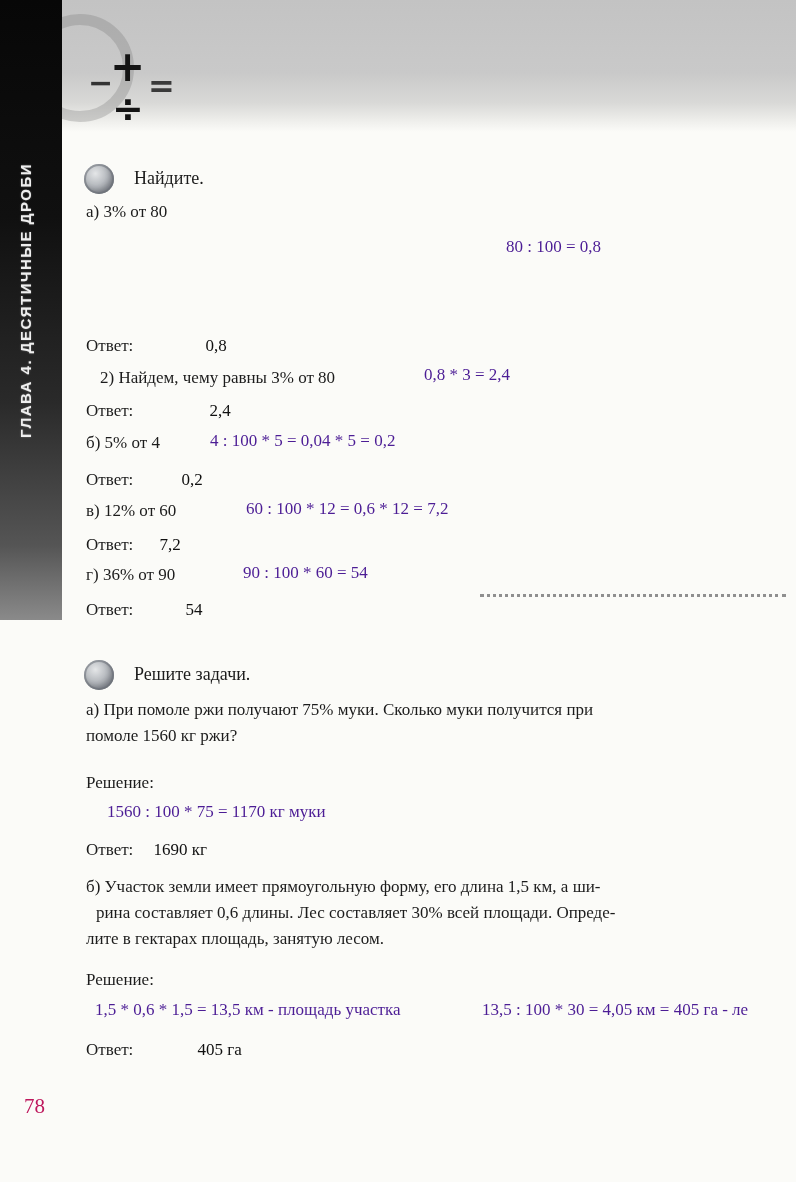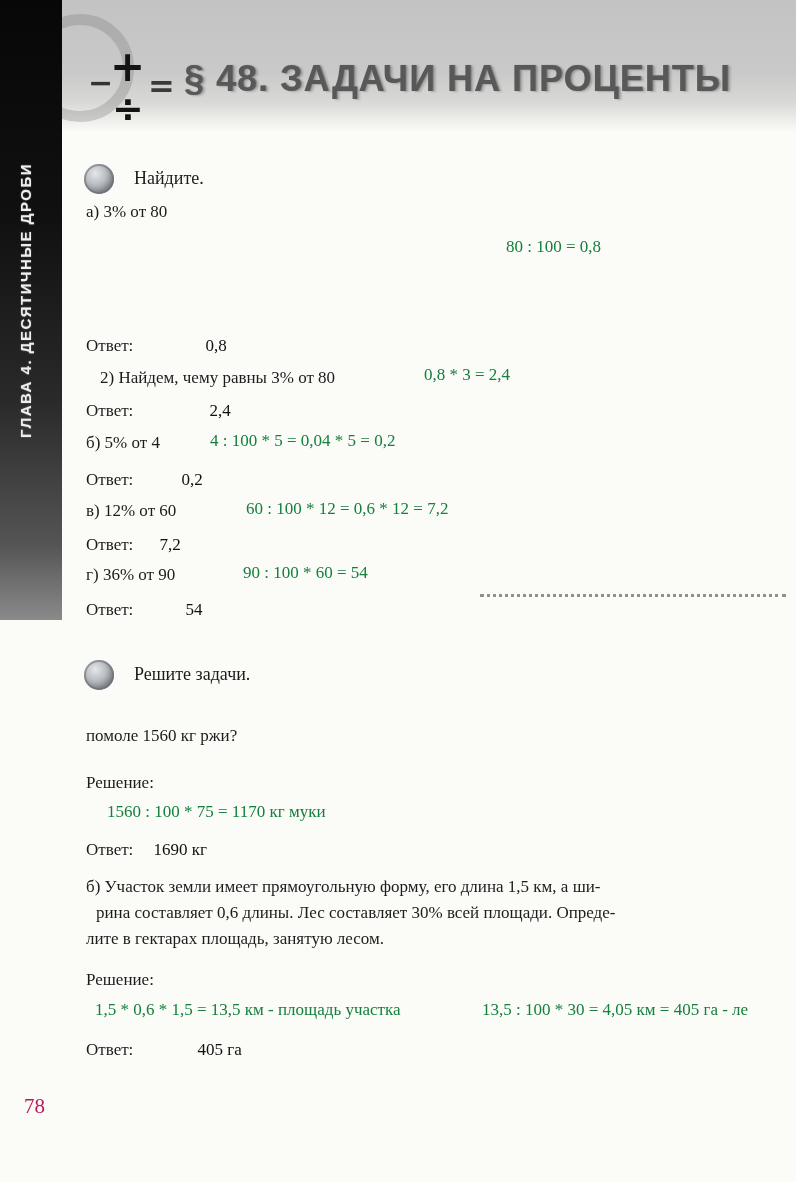--- a/index.html
+++ b/index.html
@@ -40,21 +40,21 @@
   .math-symbols { position:absolute; left:24px; top:44px; width:100px; height:86px;
     font-family:"DejaVu Sans",sans-serif; color:#1a1a1a; }
   .math-symbols span { position:absolute; font-weight:bold; line-height:1; }
   .sym-minus { left:2px;  top:24px; font-size:30px; color:#333; }
   .sym-plus  { left:24px; top:2px;  font-size:42px; color:#141414; }
   .sym-equals{ left:62px; top:26px; font-size:32px; color:#3a3a3a; }
   .sym-divide{ left:26px; top:46px; font-size:38px; color:#141414; }
   
   .t { position:absolute; font-size:17px; white-space:nowrap; }
   .prompt { font-size:18px; }
-  .work { color:#15803d; }
+  .work { color:#4c1d95; }
   .ans-label { }
   .ans-val { color:#101010; }
   .badge {
     position:absolute; width:30px; height:30px; border-radius:50%;
     background:radial-gradient(circle at 38% 32%, #e3e5e7 0%, #b4b8bd 40%, #84888f 75%, #6e7279 100%);
     box-shadow:inset 0 0 0 2px rgba(95,100,110,.55), inset -3px -3px 5px rgba(70,75,85,.45);
     opacity:.92;
   }
   .dots { position:absolute; height:0; border-top:3px dotted #8f8f8f; }
   .page-number { position:absolute; left:24px; top:1094px; font-size:21px; color:#be185d; }
@@ -65,21 +65,20 @@
 <div class="page">
 
   <div class="header-band">
     <div class="scan-ring"></div>
     <div class="math-symbols">
       <span class="sym-minus">−</span>
       <span class="sym-plus">+</span>
       <span class="sym-equals">=</span>
       <span class="sym-divide">÷</span>
     </div>
-    <div class="section-title">§ 48. ЗАДАЧИ НА ПРОЦЕНТЫ</div>
   </div>
 
   <div class="sidebar"></div>
   <div class="chapter-label">ГЛАВА 4. ДЕСЯТИЧНЫЕ ДРОБИ</div>
 
   <div class="badge" style="left:84px; top:164px;"></div>
   <div class="t prompt" style="left:134px; top:168px;">Найдите.</div>
 
   <div class="t" style="left:86px; top:202px;">а) 3% от 80</div>
 
@@ -120,20 +119,21 @@
   <div class="dots" style="left:480px; top:594px; width:306px;"></div>
 
   <div class="t" style="left:86px; top:600px;">
     <span class="ans-label">Ответ:</span>
     <span class="ans-val" style="margin-left:48px;margin-top:42px;">54</span>
   </div>
 
   <div class="badge" style="left:84px; top:660px;"></div>
   <div class="t prompt" style="left:134px; top:664px;">Решите задачи.</div>
 
+  <div class="t" style="left:86px; top:700px;">а) При помоле ржи получают 75% муки. Сколько муки получится при</div>
   <div class="t" style="left:86px; top:726px;">помоле 1560 кг ржи?</div>
 
   <div class="t" style="left:86px; top:773px;">Решение:</div>
   <div class="t work" style="left:107px; top:802px;">1560 : 100 * 75 = 1170 кг муки</div>
 
   <div class="t" style="left:86px; top:840px;">
     <span class="ans-label">Ответ:</span>
     <span class="ans-val" style="margin-left:16px;">1690 кг</span>
   </div>
 

